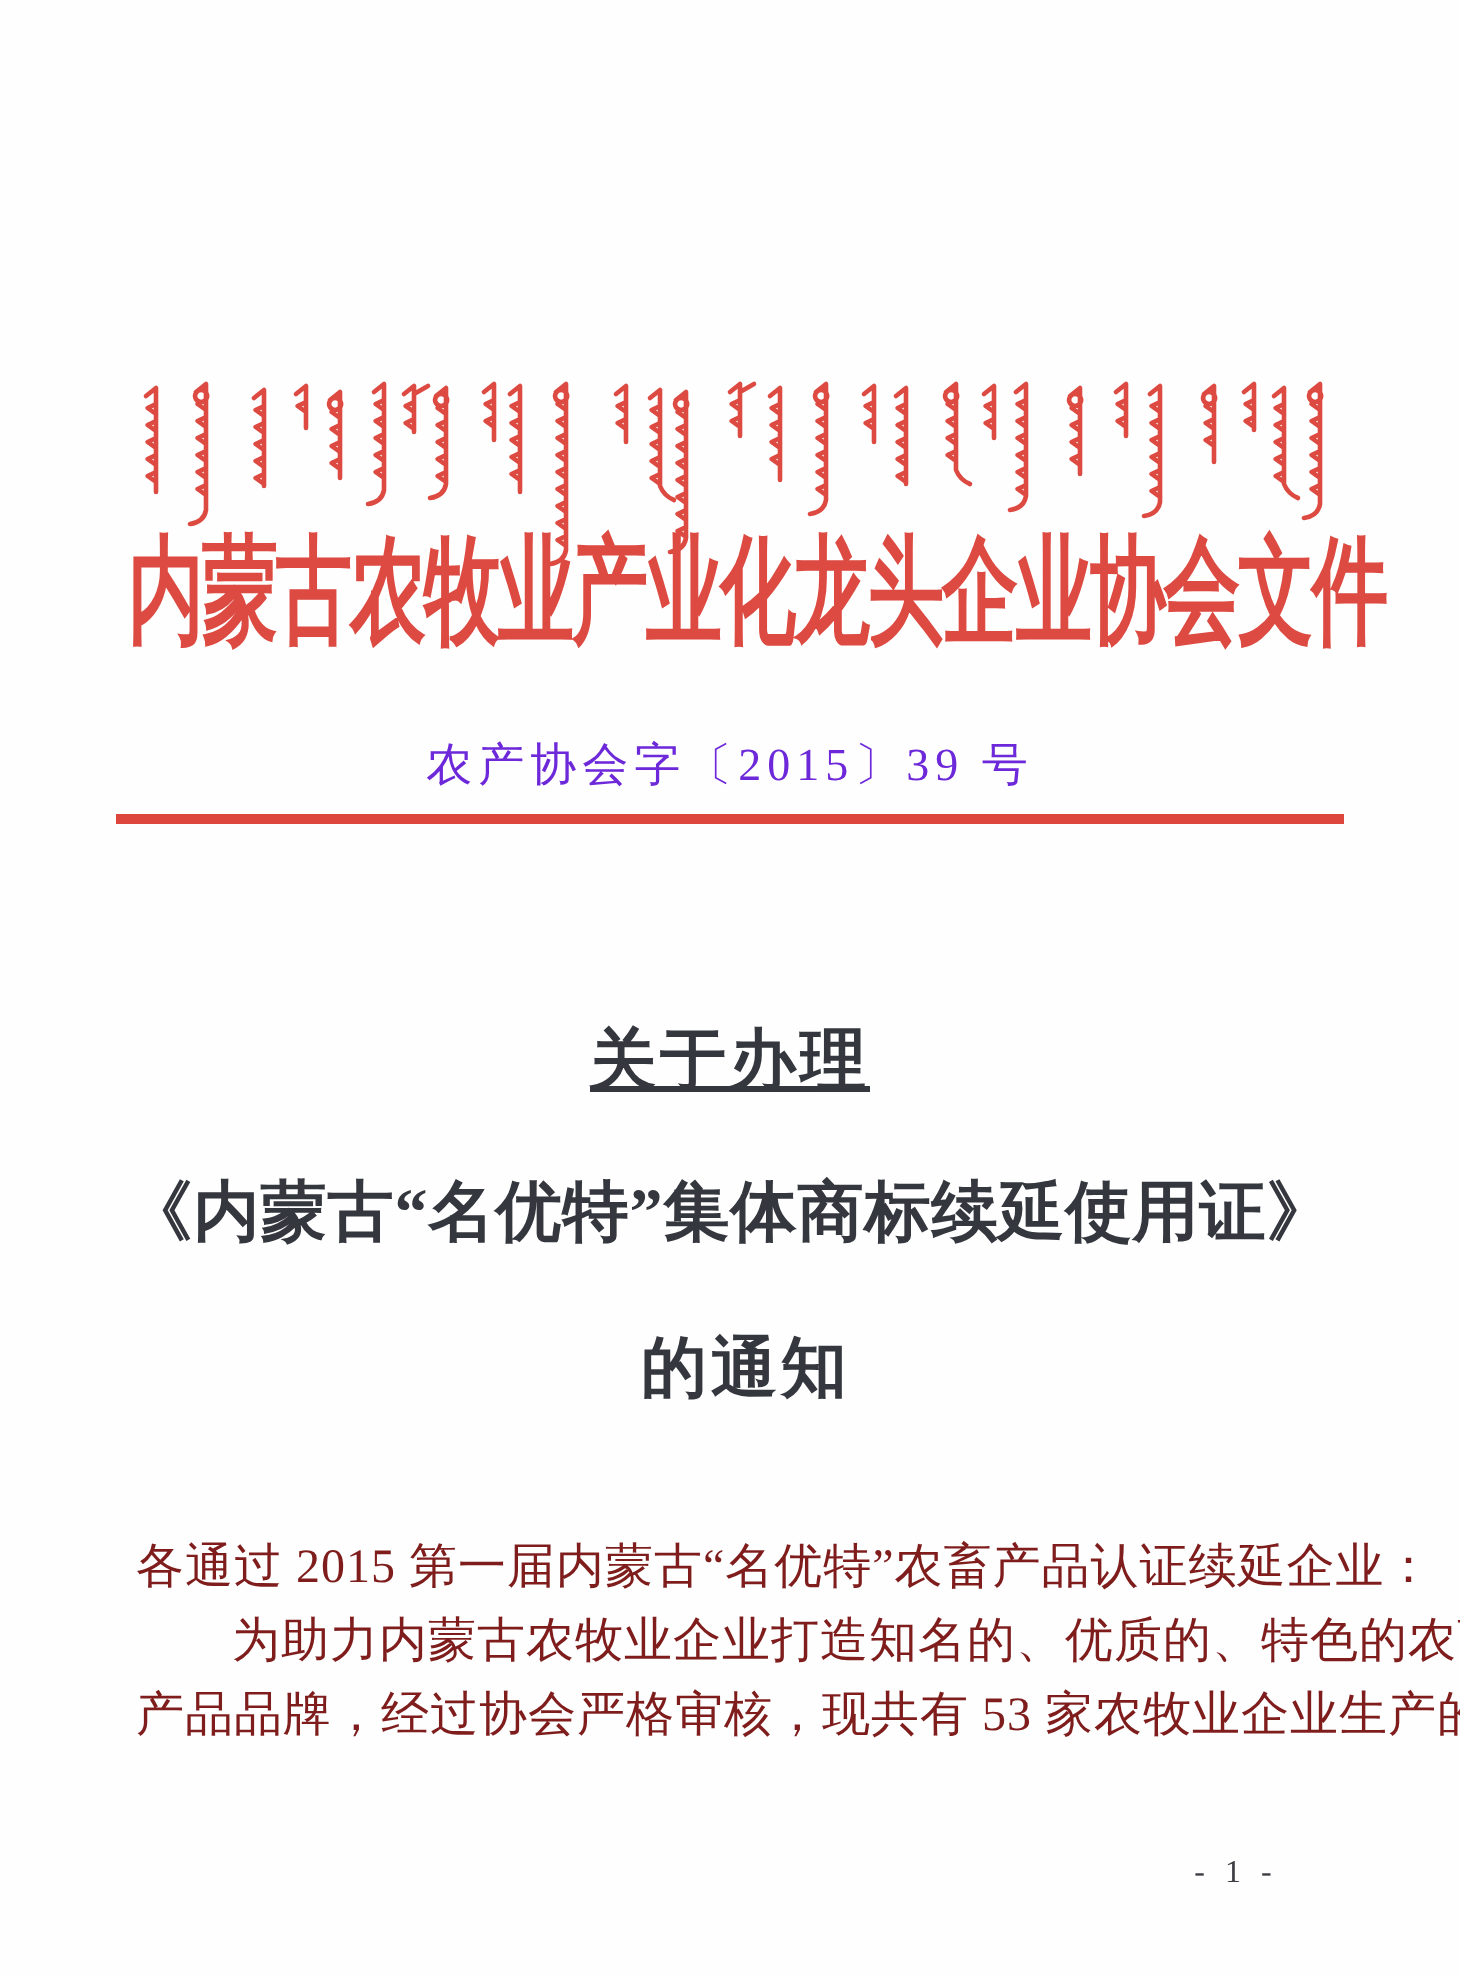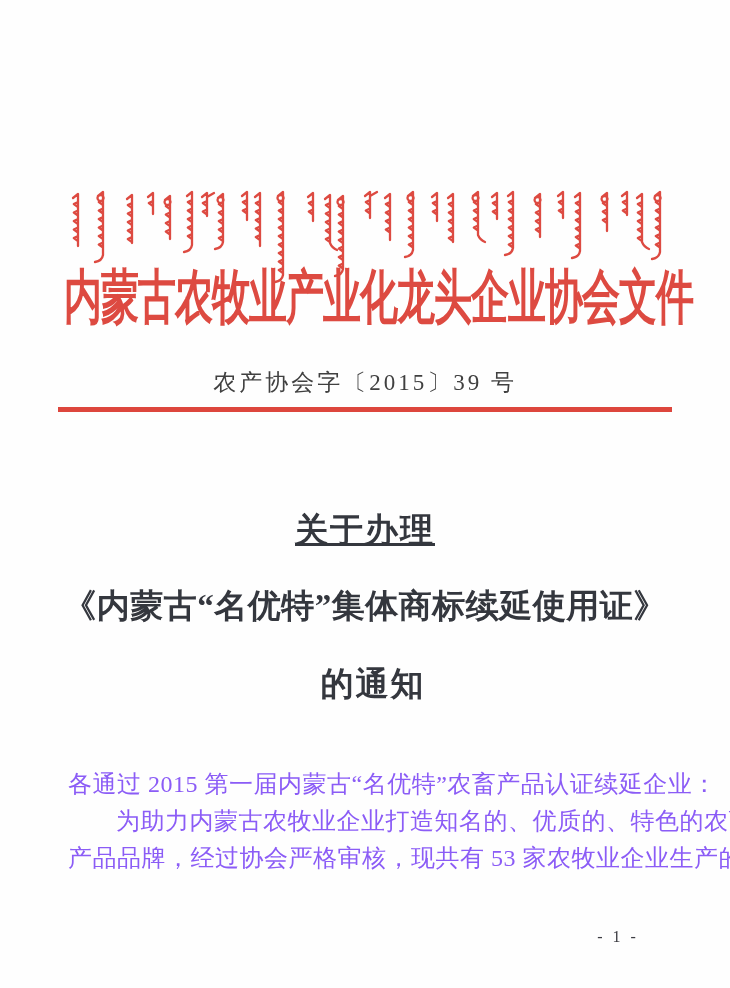--- a/index.html
+++ b/index.html
@@ -54,21 +54,21 @@
 
   
   .doc-number {
     position: absolute;
     left: 0;
     right: 0;
     top: 367px;
     text-align: center;
     font-size: 23px;
     letter-spacing: 3px;
-    color: #404040;
+    color: #6d28d9;
   }
 
   
   .red-rule {
     position: absolute;
     left: 58px;
     top: 407px;
     width: 614px;
     height: 5px;
     background: #dd463d;
@@ -110,21 +110,21 @@
   }
 
   
   .body-text {
     position: absolute;
     left: 68px;
     top: 766px;
     width: 602px;
     font-size: 24px;
     line-height: 37px;
-    color: #8b5cf6;
+    color: #7f1d1d;
     letter-spacing: 0.5px;
   }
   .body-text .line {
     white-space: nowrap;
   }
   .body-text .indent {
     padding-left: 48px;
   }
 
   

